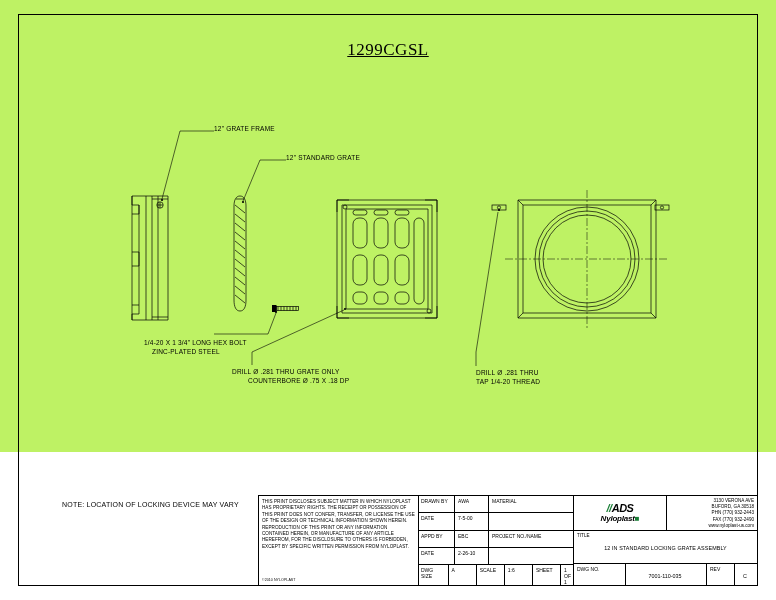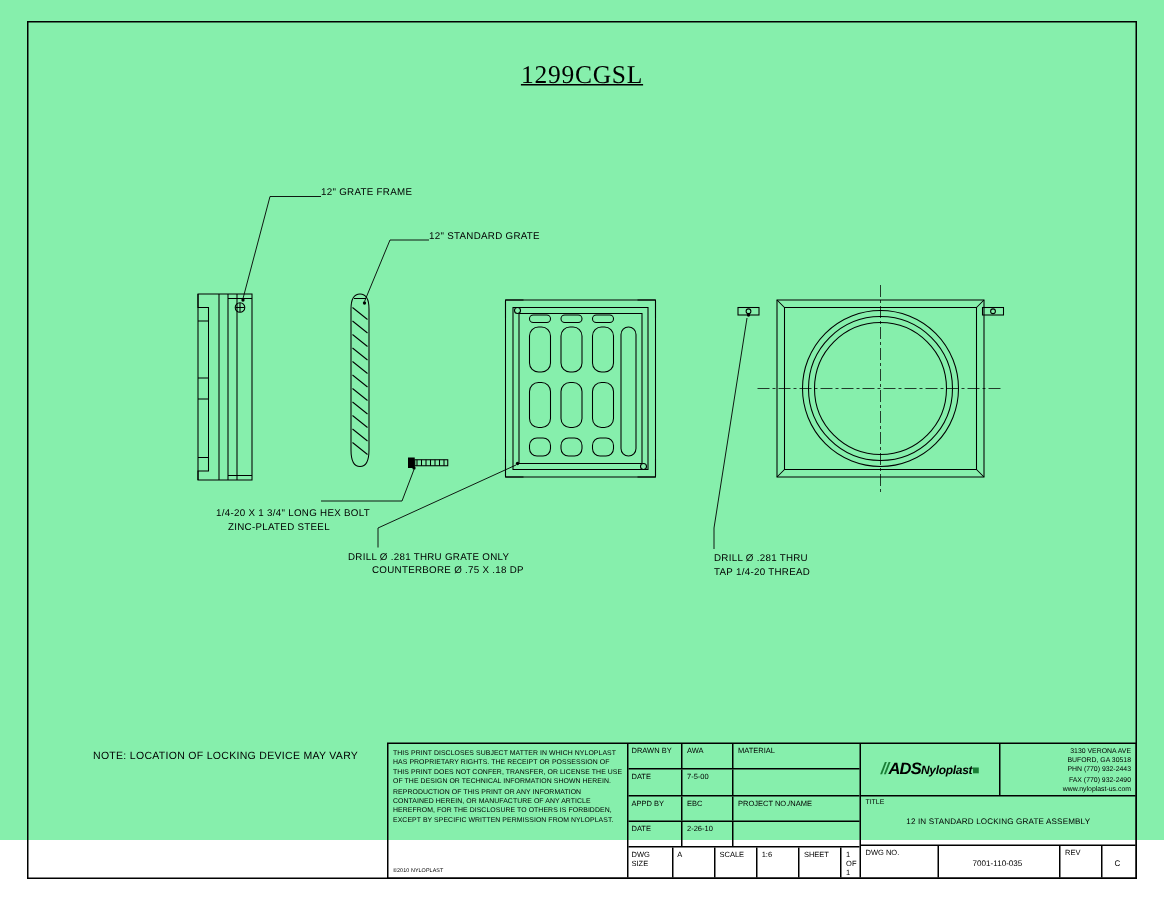--- a/index.html
+++ b/index.html
@@ -10,22 +10,22 @@
   body {
     width: 776px;
     height: 600px;
     font-family: "Liberation Sans", sans-serif;
     color: #000000;
     overflow: hidden;
   }
   #sheet {
     position: relative;
     width: 776px;
-    height: 560px;
-    background: #86efac;
+    height: 452px;
+    background: #bef264;
   }
   .border-outer {
     position: absolute;
     left: 18px;
     top: 14px;
     width: 740px;
     height: 572px;
     border: 1px solid #000;
     box-sizing: border-box;
   }
@@ -131,21 +131,21 @@
   }
   .logo-row {
     height: 34px;
     display: flex;
     border-bottom: 1px solid #000;
   }
   .logo-cell {
     width: 92px;
     border-right: 1px solid #000;
     display: flex;
-    flex-direction: row;
+    flex-direction: column;
     align-items: center;
     justify-content: center;
   }
   .ads-mark {
     font-size: 11px;
     font-weight: bold;
     font-style: italic;
     letter-spacing: -0.5px;
     line-height: 11px;
   }

